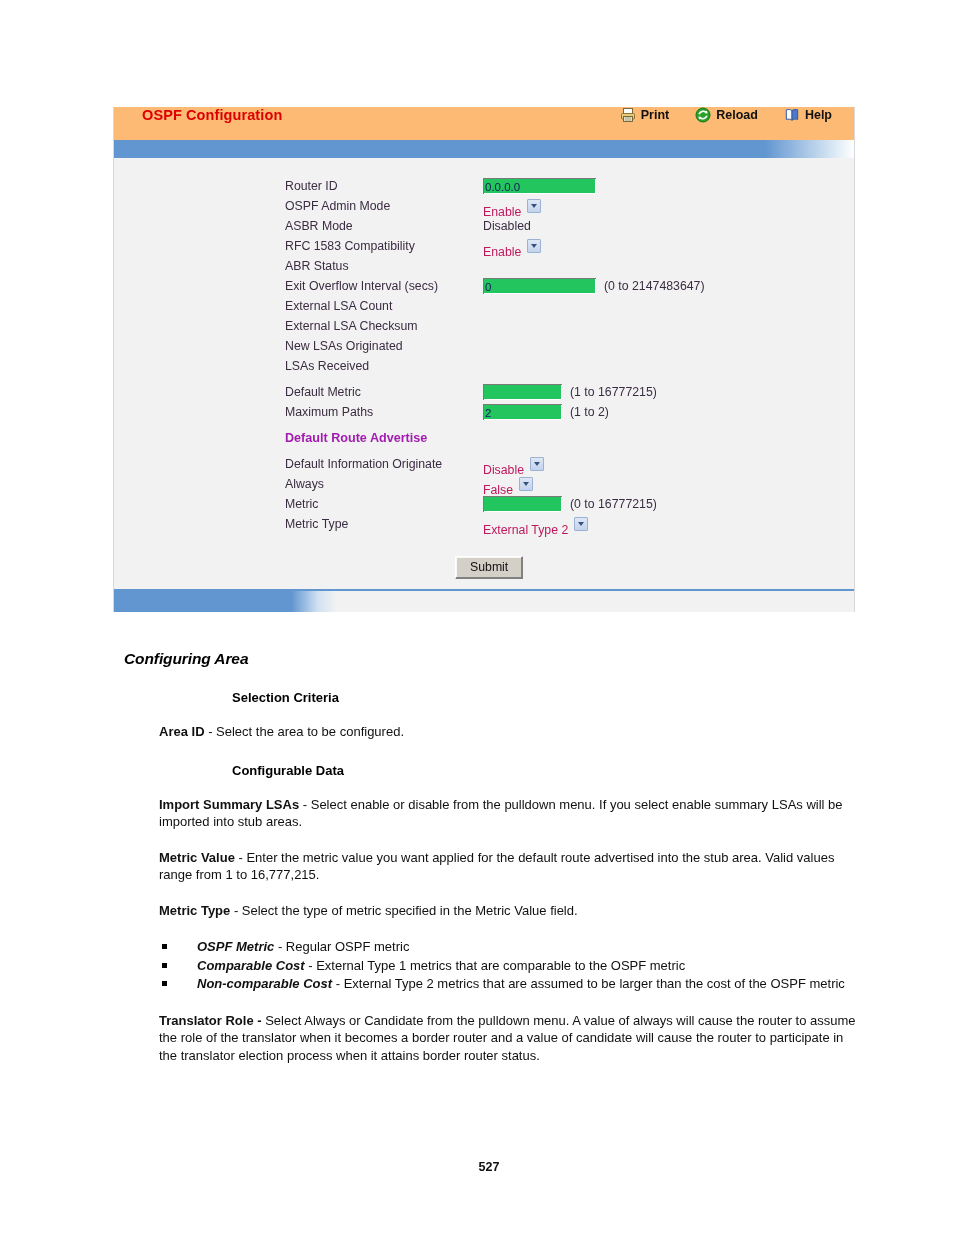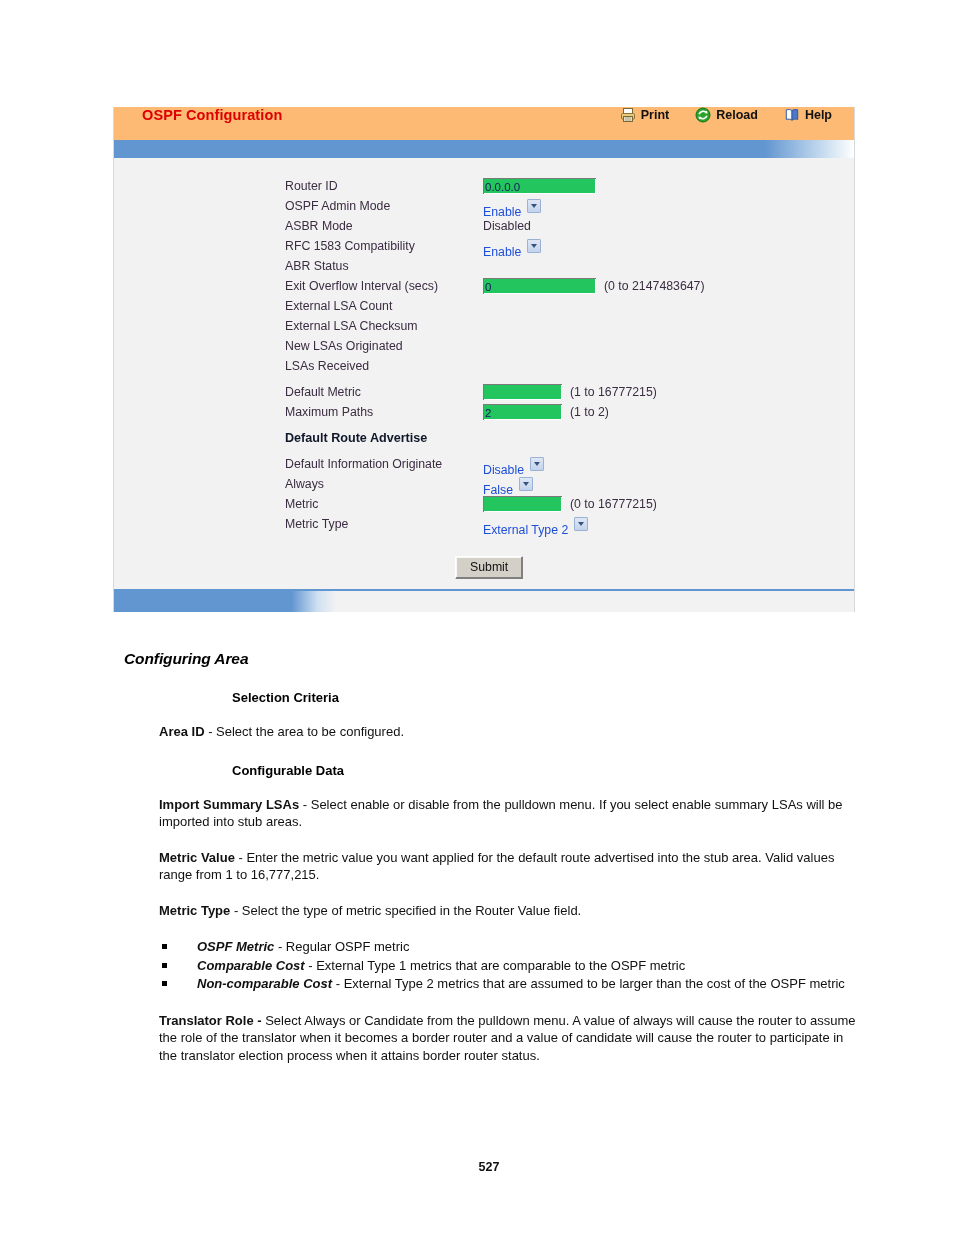--- a/index.html
+++ b/index.html
@@ -83,21 +83,21 @@
     height: 20px;
     margin-bottom: 0px;
   }
   .row .label {
     width: 198px;
     flex: 0 0 198px;
     font-size: 12.3px;
     color: #3b2c42;
   }
   .row .label.section {
-    color: #0f172a;
+    color: #a21caf;
     font-weight: bold;
     font-size: 12.6px;
   }
   .row .value-static {
     font-size: 12.3px;
     color: #3b2c42;
   }
   .row .hint {
     font-size: 12.3px;
     color: #3b2c42;
@@ -127,21 +127,21 @@
   
   .sel {
     display: inline-flex;
     align-items: center;
     gap: 6px;
     cursor: pointer;
     user-select: none;
   }
   .sel .seltext {
     font-size: 12.3px;
-    color: #1d4ed8;
+    color: #be185d;
     white-space: nowrap;
     margin-top: 12px;
   }
   .sel .selbtn {
     width: 14px;
     height: 14px;
     background: linear-gradient(to bottom, #dfe7f5 0%, #c3d3ec 100%);
     border: 1px solid #9bb2d4;
     border-radius: 1px;
     display: flex;
@@ -436,21 +436,21 @@
 
   <p class="para">
     <b>Import Summary LSAs</b><span> - Select enable or disable from the pulldown menu. If you select enable summary LSAs will be imported into stub areas.</span>
   </p>
 
   <p class="para">
     <b>Metric Value</b><span> - Enter the metric value you want applied for the default route advertised into the stub area. Valid values range from 1 to 16,777,215.</span>
   </p>
 
   <p class="para">
-    <b>Metric Type</b><span> - Select the type of metric specified in the Router Value field.</span>
+    <b>Metric Type</b><span> - Select the type of metric specified in the Metric Value field.</span>
   </p>
 
   <ul class="bullets">
     <li>
       <span class="sq"></span>
       <em>OSPF Metric</em><span> - Regular OSPF metric</span>
     </li>
     <li>
       <span class="sq"></span>
       <em>Comparable Cost</em><span> - External Type 1 metrics that are comparable to the OSPF metric</span>

